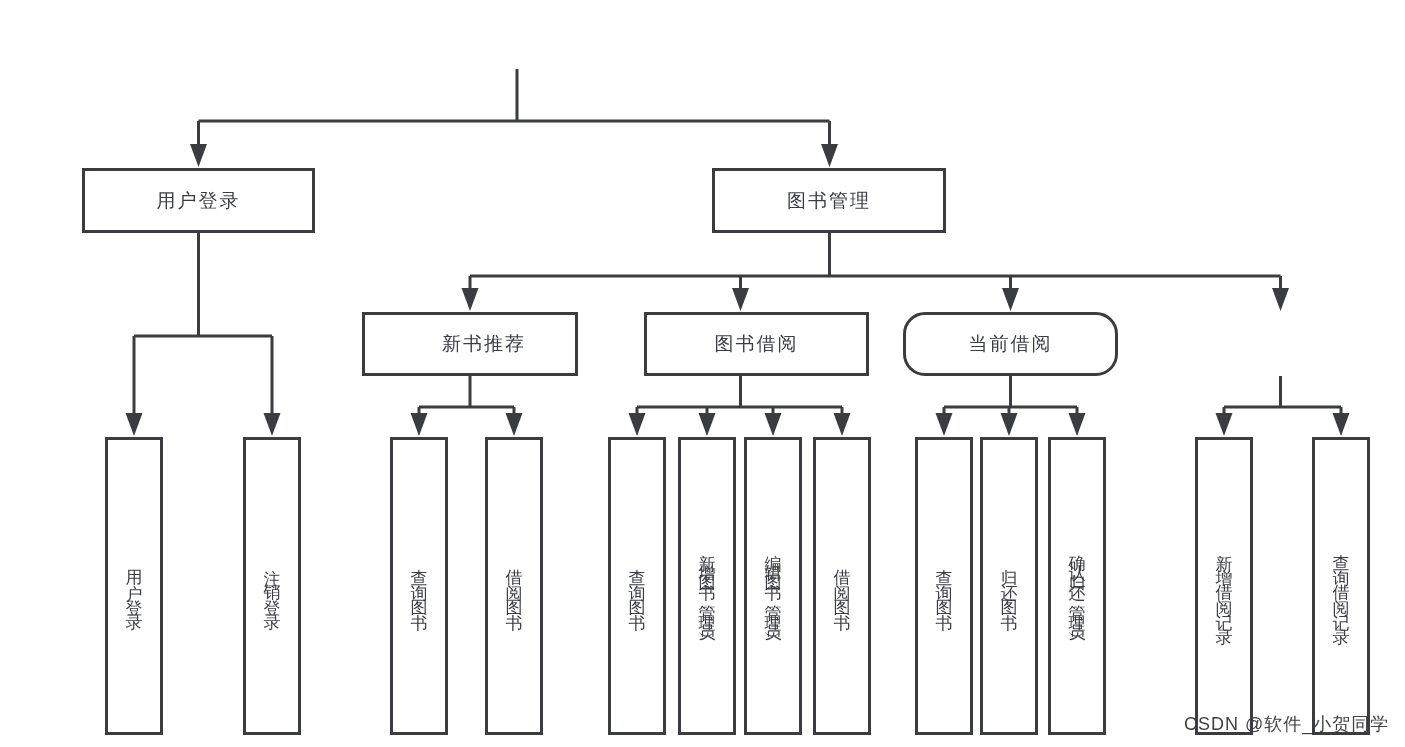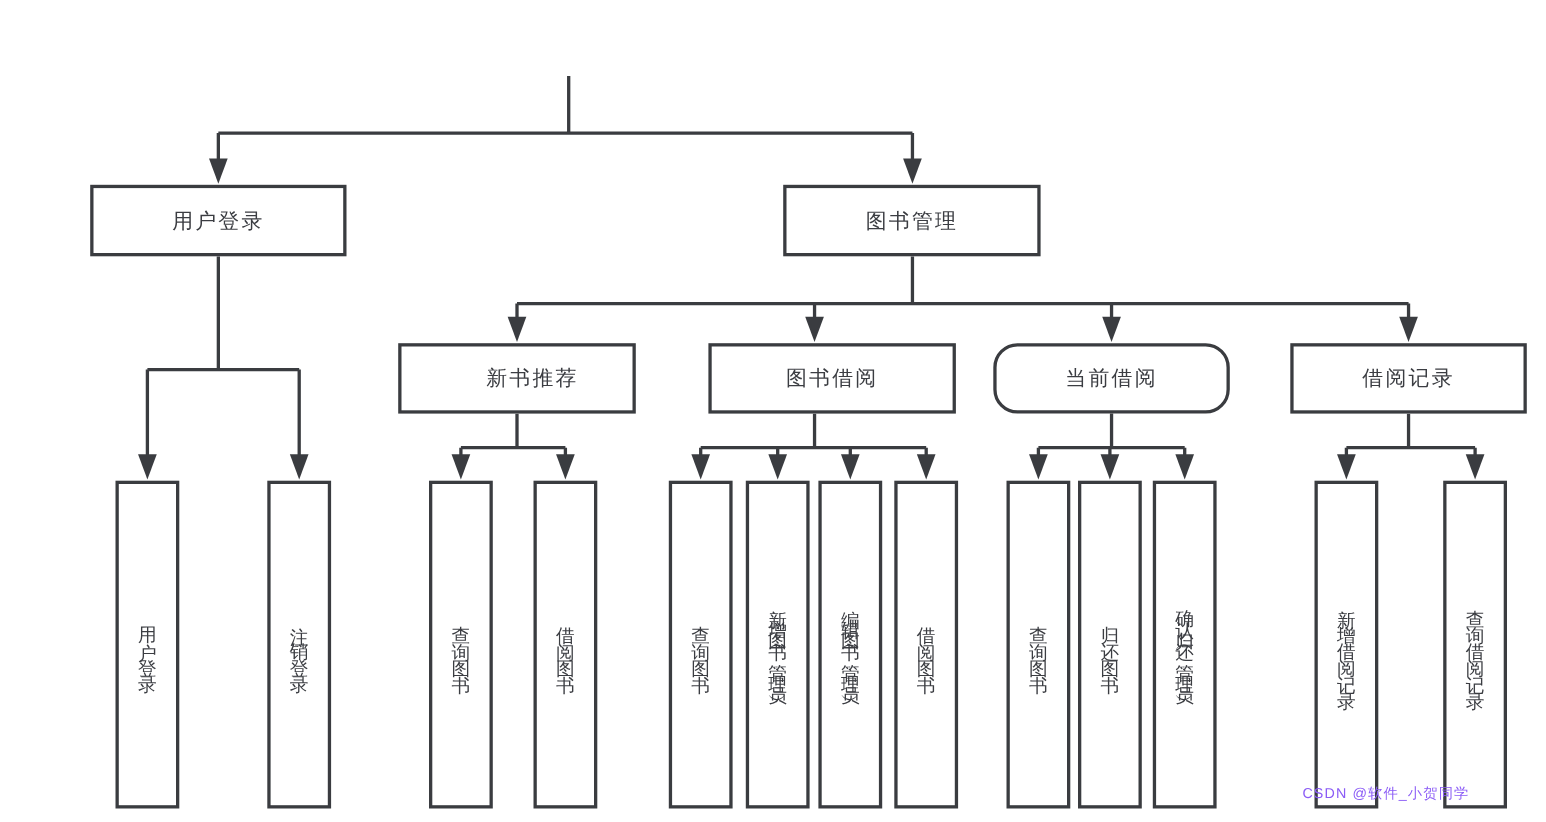--- a/index.html
+++ b/index.html
@@ -42,22 +42,22 @@
     font-size: 17px;
     letter-spacing: 15px;
     line-height: 1;
     color: #3b3d42;
   }
   .vlabel.tight { letter-spacing: 10px; }
   .watermark {
     position: absolute;
     left: 1184px;
     top: 712px;
-    font-size: 13px;
-    color: #8b5cf6;
+    font-size: 18px;
+    color: #404040;
     letter-spacing: 1px;
     white-space: nowrap;
     z-index: 5;
   }
 </style>
 </head>
 <body>
 
 <div class="canvas">
 
@@ -104,23 +104,20 @@
 
   <div class="node" style="left:362px; top:312px; width:216px; height:64px;padding-left:28px;">
     <span class="hlabel">新书推荐</span>
   </div>
   <div class="node" style="left:633px; top:312px; width:225px; height:64px;margin-left:11px;">
     <span class="hlabel">图书借阅</span>
   </div>
   <div class="node" style="left:903px; top:312px; width:215px; height:64px;border-radius:22px;">
     <span class="hlabel">当前借阅</span>
   </div>
-  <div class="node" style="left:1173px; top:312px; width:215px; height:64px;">
-    <span class="hlabel">借阅记录</span>
-  </div>
 
   <div class="node leaf" style="left:105px; top:437px; width:58px; height:298px;">
     <span class="vlabel">用户登录</span>
   </div>
   <div class="node leaf" style="left:243px; top:437px; width:58px; height:298px;">
     <span class="vlabel">注销登录</span>
   </div>
 
   <div class="node leaf" style="left:390px; top:437px; width:58px; height:298px;">
     <span class="vlabel">查询图书</span>

